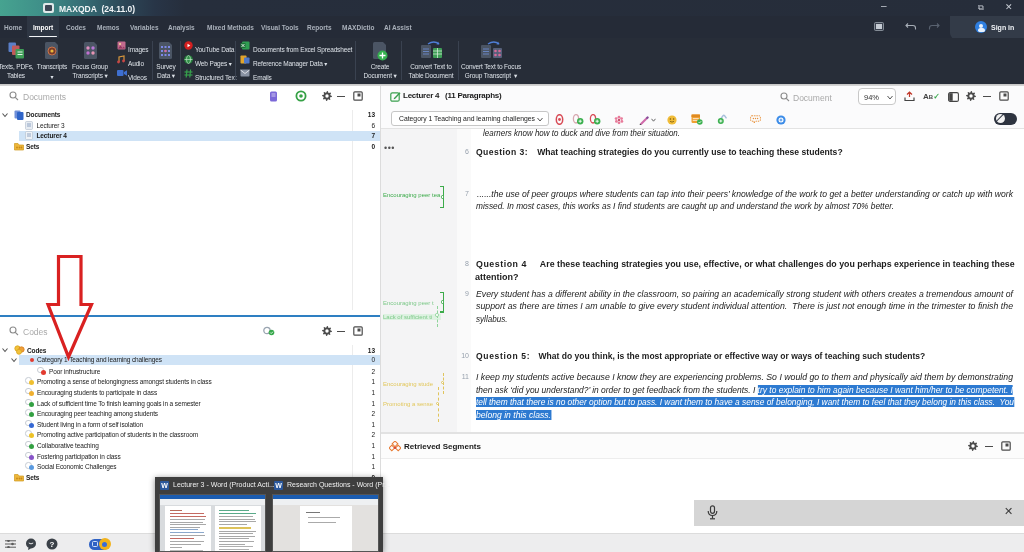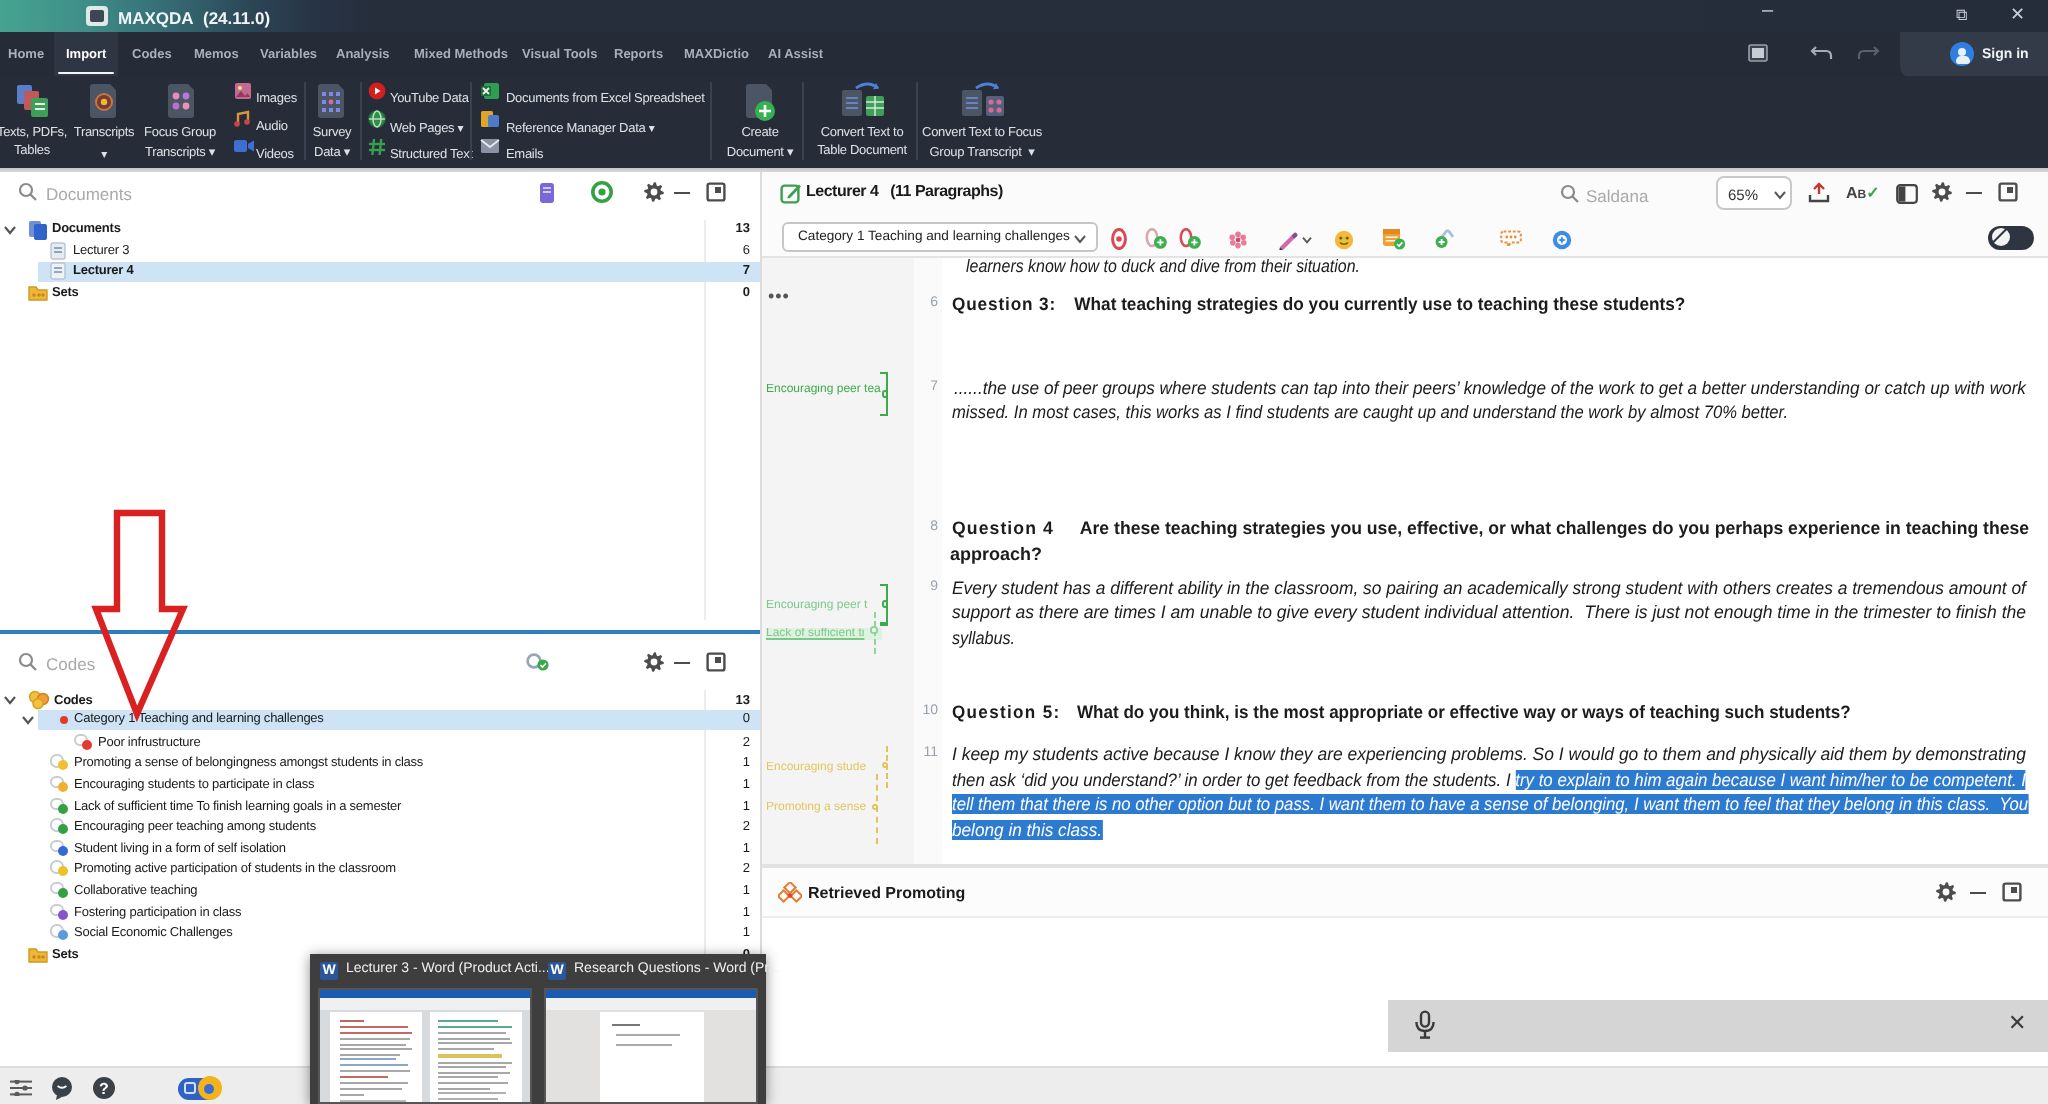--- a/index.html
+++ b/index.html
@@ -527,23 +527,23 @@
   <div id="dbheader" class="abs">
     <svg class="abs" style="left:9px; top:5px;" width="11" height="11" viewBox="0 0 11 11">
         <rect x="0.8" y="1.8" width="8.4" height="8.4" rx="1.5" fill="none" stroke="#3aa04e" stroke-width="1.2"></rect>
         <path d="M 4,7 L 9.5,1.2 L 10.5,2.2 L 5,8 L 3.6,8.3 Z" fill="#3aa04e"></path>
       </svg>
     <div class="abs bd" style="left:22px; top:5px; font-size:8px; color:#1a1a1a; letter-spacing:-0.25px;">Lecturer 4&nbsp;&nbsp; (11 Paragraphs)</div>
     <svg class="abs" style="left:399px; top:6px;" width="10" height="10" viewBox="0 0 10 10">
         <circle cx="4" cy="4" r="3" fill="none" stroke="#8b8b8b" stroke-width="1.1"></circle>
         <line x1="6.3" y1="6.3" x2="9" y2="9" stroke="#8b8b8b" stroke-width="1.1"></line>
       </svg>
-    <div class="srchlbl" style="left:412px; top:7px;">Saldana</div>
+    <div class="srchlbl" style="left:412px; top:7px;">Document</div>
     <div class="abs" style="left:477px; top:2px; width:38px; height:17px; border:1px solid #c8c8c8; border-radius:4px; background:#fff;">
-      <div class="abs" style="left:5px; top:4px; font-size:7.5px; color:#333;">65%</div>
+      <div class="abs" style="left:5px; top:4px; font-size:7.5px; color:#333;">94%</div>
       <svg class="abs" style="left:28px; top:6px;" width="6" height="5" viewBox="0 0 6 5">
           <path d="M 0.5,1 L 3,4 L 5.5,1" fill="none" stroke="#555" stroke-width="1"></path>
         </svg>
     </div>
     <svg class="abs" style="left:523px; top:5px;" width="11" height="11" viewBox="0 0 11 11">
         <path d="M 5.5,1 L 5.5,6 M 3,3.5 L 5.5,1 L 8,3.5" fill="none" stroke="#c0392b" stroke-width="1.2"></path>
         <path d="M 1,6.5 L 1,9.5 L 10,9.5 L 10,6.5" fill="none" stroke="#444" stroke-width="1.2"></path>
       </svg>
     <div class="abs" style="left:542px; top:6px; font-size:8px; font-weight:bold; color:#444;">A<span style="font-size:6px;">B</span><span style="color:#38a84c;">✓</span></div>
     <svg class="abs" style="left:567px; top:5.5px;" width="11" height="10" viewBox="0 0 11 10">
@@ -684,21 +684,21 @@
       </div>
 
     <div class="dline it" style="left:102px; top:-1px; transform:scaleX(0.887);">learners know how to duck and dive from their situation.</div>
 
     <div class="dline bd" style="left:95px; top:18.3px; transform:scaleX(0.956);"><span style="letter-spacing:0.45px;">Question 3:</span><span style="display:inline-block; width:9.5px;"></span>What teaching strategies do you currently use to teaching these students?</div>
 
     <div class="dline it" style="left:96px; top:59.5px; transform:scaleX(0.9557);">......the use of peer groups where students can tap into their peers’ knowledge of the work to get a better understanding or catch up with work</div>
     <div class="dline it" style="left:95px; top:72.2px; transform:scaleX(0.923);">missed. In most cases, this works as I find students are caught up and understand the work by almost 70% better.</div>
 
     <div class="dline bd" style="left:95px; top:130px; transform:scaleX(0.9795);"><span style="letter-spacing:0.55px;">Question 4</span><span style="display:inline-block; width:13.2px;"></span>Are these teaching strategies you use, effective, or what challenges do you perhaps experience in teaching these</div>
-    <div class="dline bd" style="left:94px; top:142.7px;">approach?</div>
+    <div class="dline bd" style="left:94px; top:142.7px;">attention?</div>
 
     <div class="dline it" style="left:95px; top:159.5px; transform:scaleX(0.9644);">Every student has a different ability in the classroom, so pairing an academically strong student with others creates a tremendous amount of</div>
     <div class="dline it" style="left:95px; top:172.2px; transform:scaleX(0.975);">support as there are times I am unable to give every student individual attention.&nbsp; There is just not enough time in the trimester to finish the</div>
     <div class="dline it" style="left:95px; top:184.9px; transform:scaleX(0.9);">syllabus.</div>
 
     <div class="dline bd" style="left:95px; top:222px; transform:scaleX(0.948);"><span style="letter-spacing:0.7px;">Question 5:</span><span style="display:inline-block; width:8.7px;"></span>What do you think, is the most appropriate or effective way or ways of teaching such students?</div>
 
     <div class="dline it" style="left:95px; top:242.9px; transform:scaleX(0.9688);">I keep my students active because I know they are experiencing problems. So I would go to them and physically aid them by demonstrating</div>
     <div class="dline it" style="left:95px; top:255.6px; transform:scaleX(0.9366);">then ask ‘did you understand?’ in order to get feedback from the students. I <span class="sel">try to explain to him again because I want him/her to be competent. I</span></div>
     <div class="dline it" style="left:95px; top:268.3px; transform:scaleX(0.9297);"><span class="sel">tell them that there is no other option but to pass. I want them to have a sense of belonging, I want them to feel that they belong in this class.&nbsp; You</span></div>
@@ -708,21 +708,21 @@
   <div id="rsplit" class="abs"></div>
   <div id="rsheader" class="abs">
     <svg class="abs" style="left:8px; top:7px;" width="12" height="11" viewBox="0 0 12 11">
         <g fill="none" stroke="#e87a30" stroke-width="1">
           <rect x="4" y="0.8" width="4" height="4" transform="rotate(45 6 2.8)"></rect>
           <rect x="0.8" y="5" width="4" height="4" transform="rotate(45 2.8 7)"></rect>
           <rect x="7.2" y="5" width="4" height="4" transform="rotate(45 9.2 7)"></rect>
         </g>
         <circle cx="6" cy="6.8" r="1.2" fill="#d84a3a"></circle>
       </svg>
-    <div class="abs bd" style="left:23px; top:8px; font-size:8px; color:#1a1a1a;">Retrieved Promoting</div>
+    <div class="abs bd" style="left:23px; top:8px; font-size:8px; color:#1a1a1a;">Retrieved Segments</div>
     <svg class="abs" style="left:587px; top:7px;" width="10" height="10" viewBox="0 0 10 10">
         <path d="M 5.00,0.10 L 5.96,0.19 L 6.34,1.77 L 6.94,2.09 L 8.46,1.54 L 9.07,2.28 L 8.23,3.66 L 8.43,4.32 L 9.90,5.00 L 9.81,5.96 L 8.23,6.34 L 7.91,6.94 L 8.46,8.46 L 7.72,9.07 L 6.34,8.23 L 5.68,8.43 L 5.00,9.90 L 4.04,9.81 L 3.66,8.23 L 3.06,7.91 L 1.54,8.46 L 0.93,7.72 L 1.77,6.34 L 1.57,5.68 L 0.10,5.00 L 0.19,4.04 L 1.77,3.66 L 2.09,3.06 L 1.54,1.54 L 2.28,0.93 L 3.66,1.77 L 4.32,1.57 Z" fill="#4c4c4c" fill-rule="evenodd"></path>
         <circle cx="5" cy="5" r="1.7" fill="#fff"></circle>
       </svg>
     <div class="abs" style="left:604px; top:11.5px; width:8px; height:1.6px; background:#4c4c4c;"></div>
     <svg class="abs" style="left:620px; top:7px;" width="10" height="10" viewBox="0 0 10 10">
         <rect x="0.8" y="0.8" width="8.4" height="8.4" rx="1" fill="none" stroke="#4c4c4c" stroke-width="1.2"></rect>
         <rect x="4.5" y="2.5" width="3" height="3" fill="#4c4c4c"></rect>
       </svg>
   </div>

